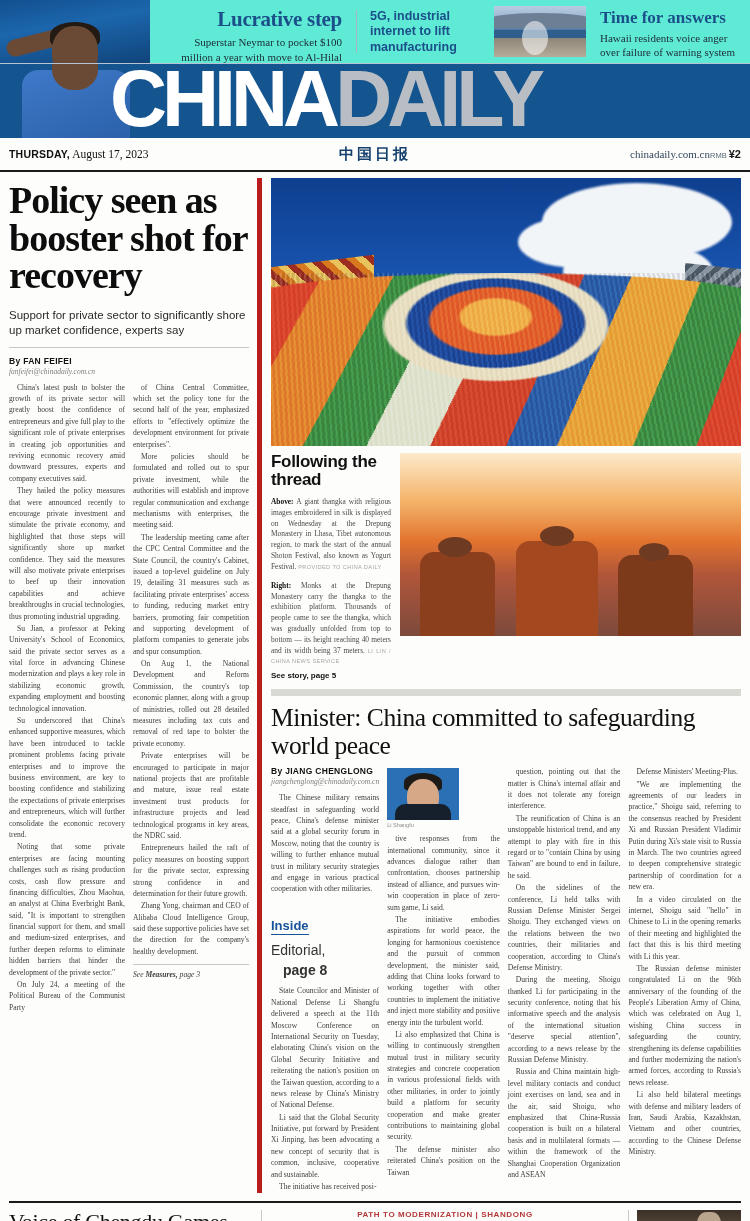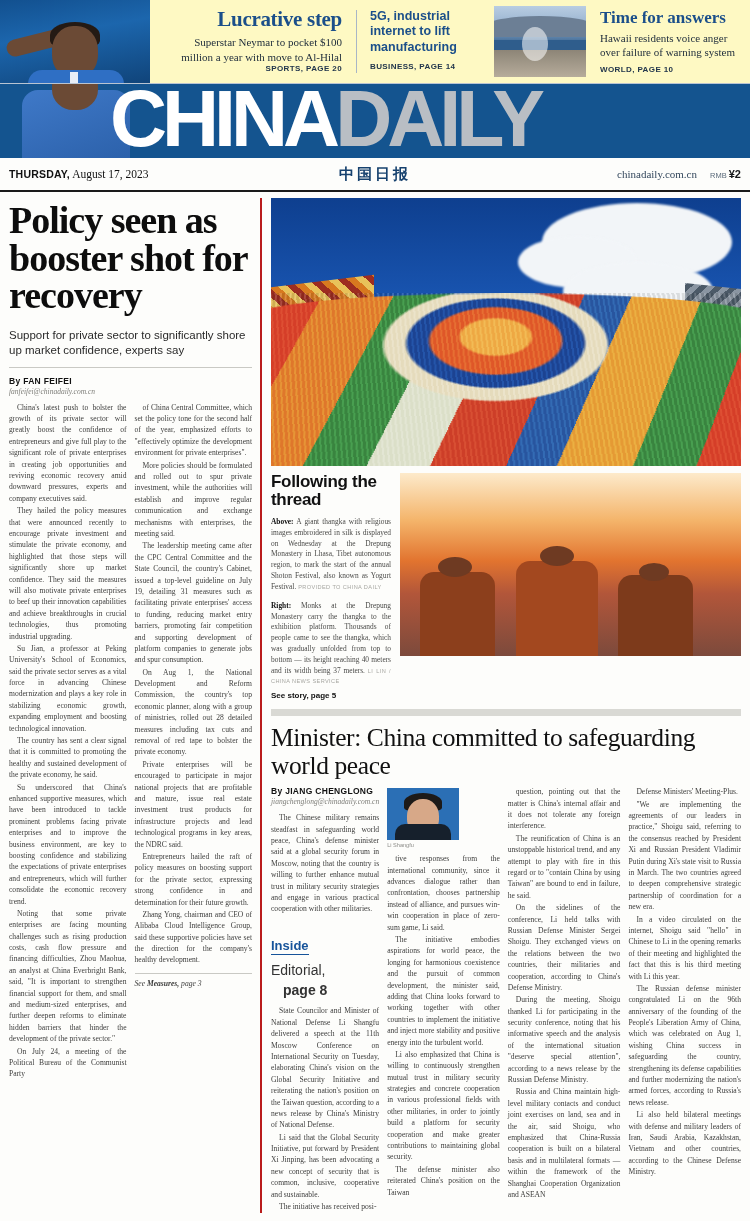--- a/index.html
+++ b/index.html
@@ -6,22 +6,22 @@
   html, body {
     width: 750px; height: 1221px;
     background: #ffffff;
     font-family: "Liberation Serif", serif;
     overflow: hidden;
   }
   .page { position: relative; width: 750px; height: 1221px; background:#fdfdfb; }
 
   
   .teaser-strip {
-    position: relative; display: flex; height: 84px;
-    background: #fef9c3;
+    position: relative; display: flex; height: 64px;
+    background: #5eead4;
     border-bottom: 1px solid #b9c4d2;
   }
   .teaser-photo-left {
     width: 150px; position: relative; overflow: hidden;
     background: linear-gradient(170deg,#12508f 0%,#1c66ad 40%,#10447a 100%);
     flex: 0 0 150px;
   }
   
   .fb-head { position:absolute; left:52px; top:26px; width:46px; height:52px;
              background:#6b4a35; border-radius:46% 46% 44% 44%; }
@@ -99,28 +99,28 @@
   .dateline {
     display:flex; align-items:center; height:34px; padding:0 9px;
     border-bottom:2px solid #1a1a1a; position:relative;
   }
   .dl-date { font-size:11.5px; color:#111; }
   .dl-date b { font-family:"Liberation Sans", sans-serif; font-size:10.5px; letter-spacing:.2px;}
   .dl-cn {
     position:absolute; left:50%; transform:translateX(-50%);
     font-size:15px; color:#16416e; letter-spacing:3px; font-weight:bold;
   }
-  .dl-right { margin-left:auto; display:flex; align-items:baseline; gap:13px; }
+  .dl-right { margin-left:auto; display:flex; align-items:baseline; gap:0; }
   .dl-url { font-size:11px; color:#33475c; }
   .dl-price { font-family:"Liberation Sans", sans-serif; font-size:7.5px; color:#5a6a7a; }
   .dl-price b { font-size:11px; color:#17181a; }
 
   
   .main { display:flex; padding:6px 9px 0 9px; }
-  .col-left  { width:253px; flex:0 0 253px; padding-right:8px; border-right:2px solid #b91c1c; }
+  .col-left  { width:253px; flex:0 0 253px; padding-right:8px; border-right:5px solid #b91c1c; }
   .col-right { flex:1 1 auto; padding-left:9px; }
 
   .lead-head {
     font-family:"Liberation Serif", serif; font-weight:bold;
     font-size:38px; line-height:.99; letter-spacing:-1px; color:#0d0d0d;
     margin-top:4px;
   }
   .lead-deck {
     font-family:"Liberation Sans", sans-serif; font-size:11.5px; line-height:1.3;
     color:#2a2a2a; margin-top:13px; padding-bottom:9px; border-bottom:1px solid #c9c9c4;
@@ -316,21 +316,20 @@
       <div class="lead-deck">Support for private sector to significantly shore up market confidence, experts say</div>
       <div class="byline">By FAN FEIFEI</div>
       <div class="byemail">fanfeifei@chinadaily.com.cn</div>
 
       <div class="cols2">
         <div>
           <div class="body-txt">
             <p>China's latest push to bolster the growth of its private sector will greatly boost the confidence of entrepreneurs and give full play to the significant role of private enterprises in creating job opportunities and reviving economic recovery amid downward pressures, experts and company executives said.</p>
             <p>They hailed the policy measures that were announced recently to encourage private investment and stimulate the private economy, and highlighted that those steps will significantly shore up market confidence. They said the measures will also motivate private enterprises to beef up their innovation capabilities and achieve breakthroughs in crucial technologies, thus promoting industrial upgrading.</p>
             <p>Su Jian, a professor at Peking University's School of Economics, said the private sector serves as a vital force in advancing Chinese modernization and plays a key role in stabilizing economic growth, expanding employment and boosting technological innovation.</p>
-            <p>The country has sent a clear signal that it is committed to promoting the healthy and sustained development of the private economy, he said.</p>
             <p>Su underscored that China's enhanced supportive measures, which have been introduced to tackle prominent problems facing private enterprises and to improve the business environment, are key to boosting confidence and stabilizing the expectations of private enterprises and entrepreneurs, which will further consolidate the economic recovery trend.</p>
             <p>Noting that some private enterprises are facing mounting challenges such as rising production costs, cash flow pressure and financing difficulties, Zhou Maohua, an analyst at China Everbright Bank, said, "It is important to strengthen financial support for them, and small and medium-sized enterprises, and further deepen reforms to eliminate hidden barriers that hinder the development of the private sector."</p>
             <p>On July 24, a meeting of the Political Bureau of the Communist Party</p>
           </div>
         </div>
         <div>
           <div class="body-txt">
             <p>of China Central Committee, which set the policy tone for the second half of the year, emphasized efforts to "effectively optimize the development environment for private enterprises".</p>
             <p>More policies should be formulated and rolled out to spur private investment, while the authorities will establish and improve regular communication and exchange mechanisms with enterprises, the meeting said.</p>
             <p>The leadership meeting came after the CPC Central Committee and the State Council, the country's Cabinet, issued a top-level guideline on July 19, detailing 31 measures such as facilitating private enterprises' access to funding, reducing market entry barriers, promoting fair competition and supporting development of platform companies to generate jobs and spur consumption.</p>

